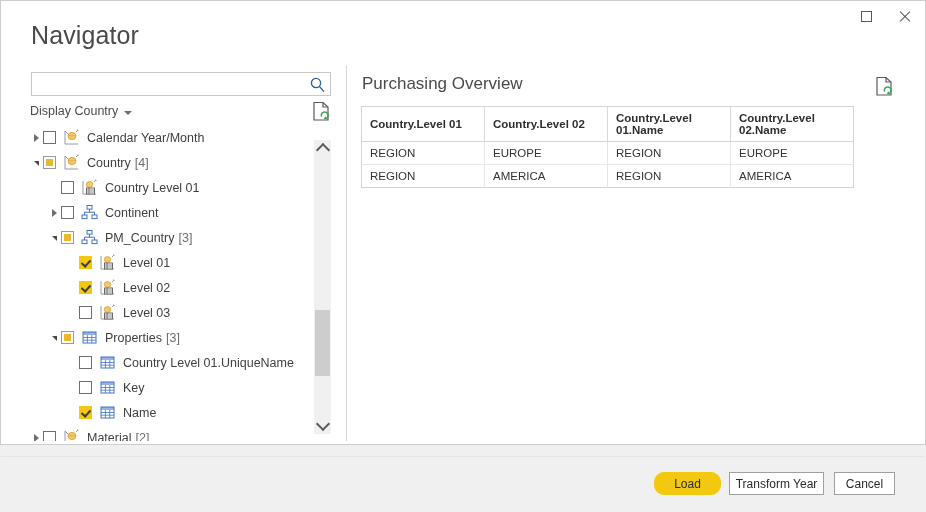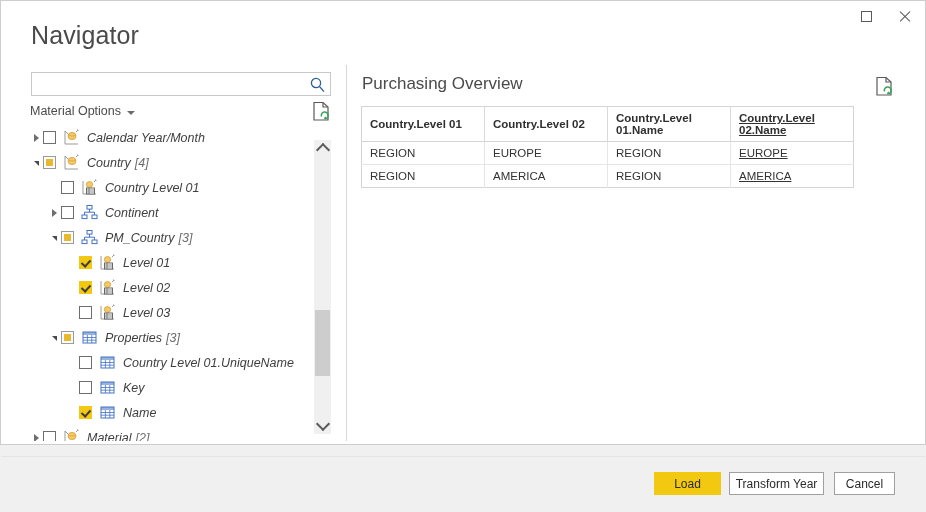--- a/index.html
+++ b/index.html
@@ -69,21 +69,20 @@
     width:0;height:0;border-left:4px solid transparent;border-right:4px solid transparent;
     border-top:4px solid #6b6b6b;margin-top:3px;
   }
   .refresh-doc-left{position:absolute;left:311px;top:100px;width:19px;height:21px;}
   .refresh-doc-right{position:absolute;left:874px;top:75px;width:19px;height:21px;}
 
   
   .tree{
     position:absolute;left:29px;top:124px;width:285px;height:316px;
     overflow:hidden;
-    font-style:italic;
   }
   .tnode{
     position:relative;height:25px;display:flex;align-items:center;
     font-size:12.5px;color:#3f3f3f;white-space:nowrap;cursor:default;
   }
   .twist{
     width:13px;min-width:13px;display:flex;align-items:center;justify-content:center;
   }
   .twist .tri-right{
     width:0;height:0;border-top:4px solid transparent;border-bottom:4px solid transparent;
@@ -142,32 +141,32 @@
   }
   .grid th{
     border-right:1px solid #d9d9d9;border-bottom:1px solid #d4d4d4;
     background:#fff;color:#2f2f2f;font-weight:bold;
     text-align:left;padding:5px 8px;height:12px;width:106px;
   }
   .grid td{
     border-right:1px solid #e6e6e6;border-bottom:1px solid #e6e6e6;
     color:#333;padding:5px 8px;height:12px;
   }
-  .grid tr td:last-child,.grid tr th:last-child{border-right:none;text-decoration:underline;}
+  .grid tr td:last-child,.grid tr th:last-child{border-right:none;}
   .grid tr:last-child td{border-bottom:none;}
 
   
   .footer-sep{position:absolute;left:0;top:455px;width:924px;height:1px;background:#e4e4e4;}
   .btn{
     position:absolute;top:471px;height:23px;
     display:flex;align-items:center;justify-content:center;
     font-size:12px;color:#2b2b2b;
     border:1px solid #a0a0a0;background:#fff;box-sizing:border-box;cursor:default;
   }
-  .btn-load{left:653px;width:67px;background:#f2c811;border-color:#f2c811;}
+  .btn-load{left:653px;width:67px;background:#f2c811;border-color:#f2c811;border-radius:10px;}
   .btn-transform{left:728px;width:95px;}
   .btn-cancel{left:833px;width:61px;}
 </style>
 </head>
 <body>
 
 <div class="window">
 
   <div class="titlebar">
     <div class="win-btn win-max">
@@ -182,21 +181,21 @@
 
   <div class="search-wrap">
     <input class="search-input" type="text" value="" placeholder="" style="">
     <svg class="search-icon" viewBox="0 0 17 17">
       <circle cx="7" cy="7" r="4.6" fill="none" stroke="#2a6099" stroke-width="1.3"></circle>
       <line x1="10.4" y1="10.4" x2="15" y2="15.6" stroke="#2a6099" stroke-width="1.4"></line>
     </svg>
   </div>
 
   <div class="display-options">
-    <span>Material Options</span>
+    <span>Display Country</span>
     <span class="caret-down"></span>
   </div>
 
   <svg class="refresh-doc-left" viewBox="0 0 19 21">
     <path d="M2 1.5 h9 l5 4.5 v13 h-14 z" fill="#fff" stroke="#5a5a5a" stroke-width="1.2"></path>
     <path d="M11 1.5 v4.5 h5" fill="none" stroke="#5a5a5a" stroke-width="1.2"></path>
     <path d="M9.5 15.5 a3.4 3.4 0 1 1 3.2 2.3" fill="none" stroke="#3aa35a" stroke-width="1.5"></path>
     <path d="M13.2 15.2 l1.6 2.6 l-3 0.3 z" fill="#3aa35a"></path>
   </svg>
 

